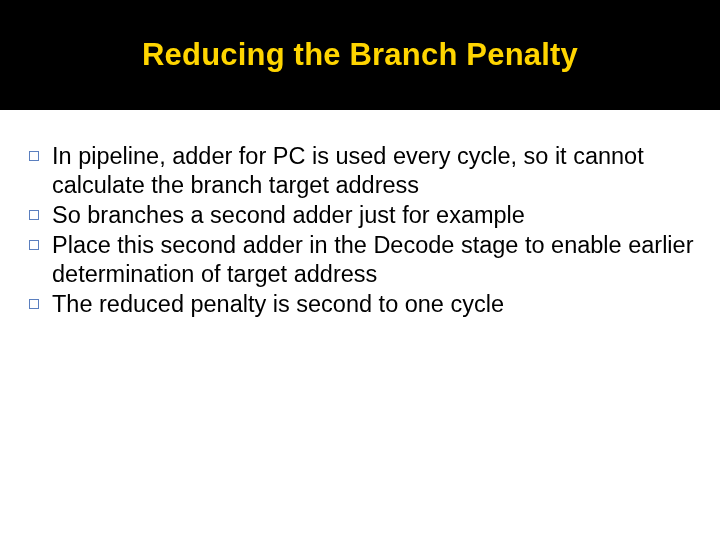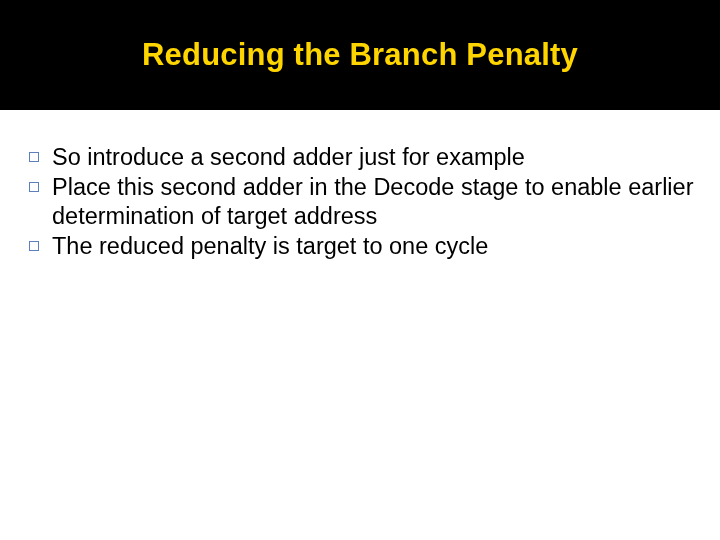--- a/index.html
+++ b/index.html
@@ -87,20 +87,20 @@
   }
 </style>
 </head>
 <body>
 
 <div class="slide">
   <div class="title-band"></div>
   <div class="slide-title">Reducing the Branch Penalty</div>
   <div class="body-area">
     <ul class="bullets">
-        <li><span class="sqbullet"></span></li>
-        <li><span class="sqbullet"></span><span>So introduce a </span><span class="hl">second adder</span><span> just for example</span></li>
+        <li><span class="sqbullet"></span><span>In pipeline, adder for PC is used every cycle, so it cannot calculate the branch target address</span></li>
+        <li><span class="sqbullet"></span><span>So branches a </span><span class="hl">second adder</span><span> just for example</span></li>
         <li><span class="sqbullet"></span><span>Place this second adder in the </span><span class="hl">Decode stage</span><span> to enable earlier determination of target address</span></li>
         <li><span class="sqbullet"></span></li>
-        <li><span class="sqbullet"></span><span>The reduced penalty is </span><span class="hl">target to one cycle</span></li>
+        <li><span class="sqbullet"></span><span>The reduced penalty is </span><span class="hl">second to one cycle</span></li>
       </ul>
   </div>
 </div>
 
 </body></html>

